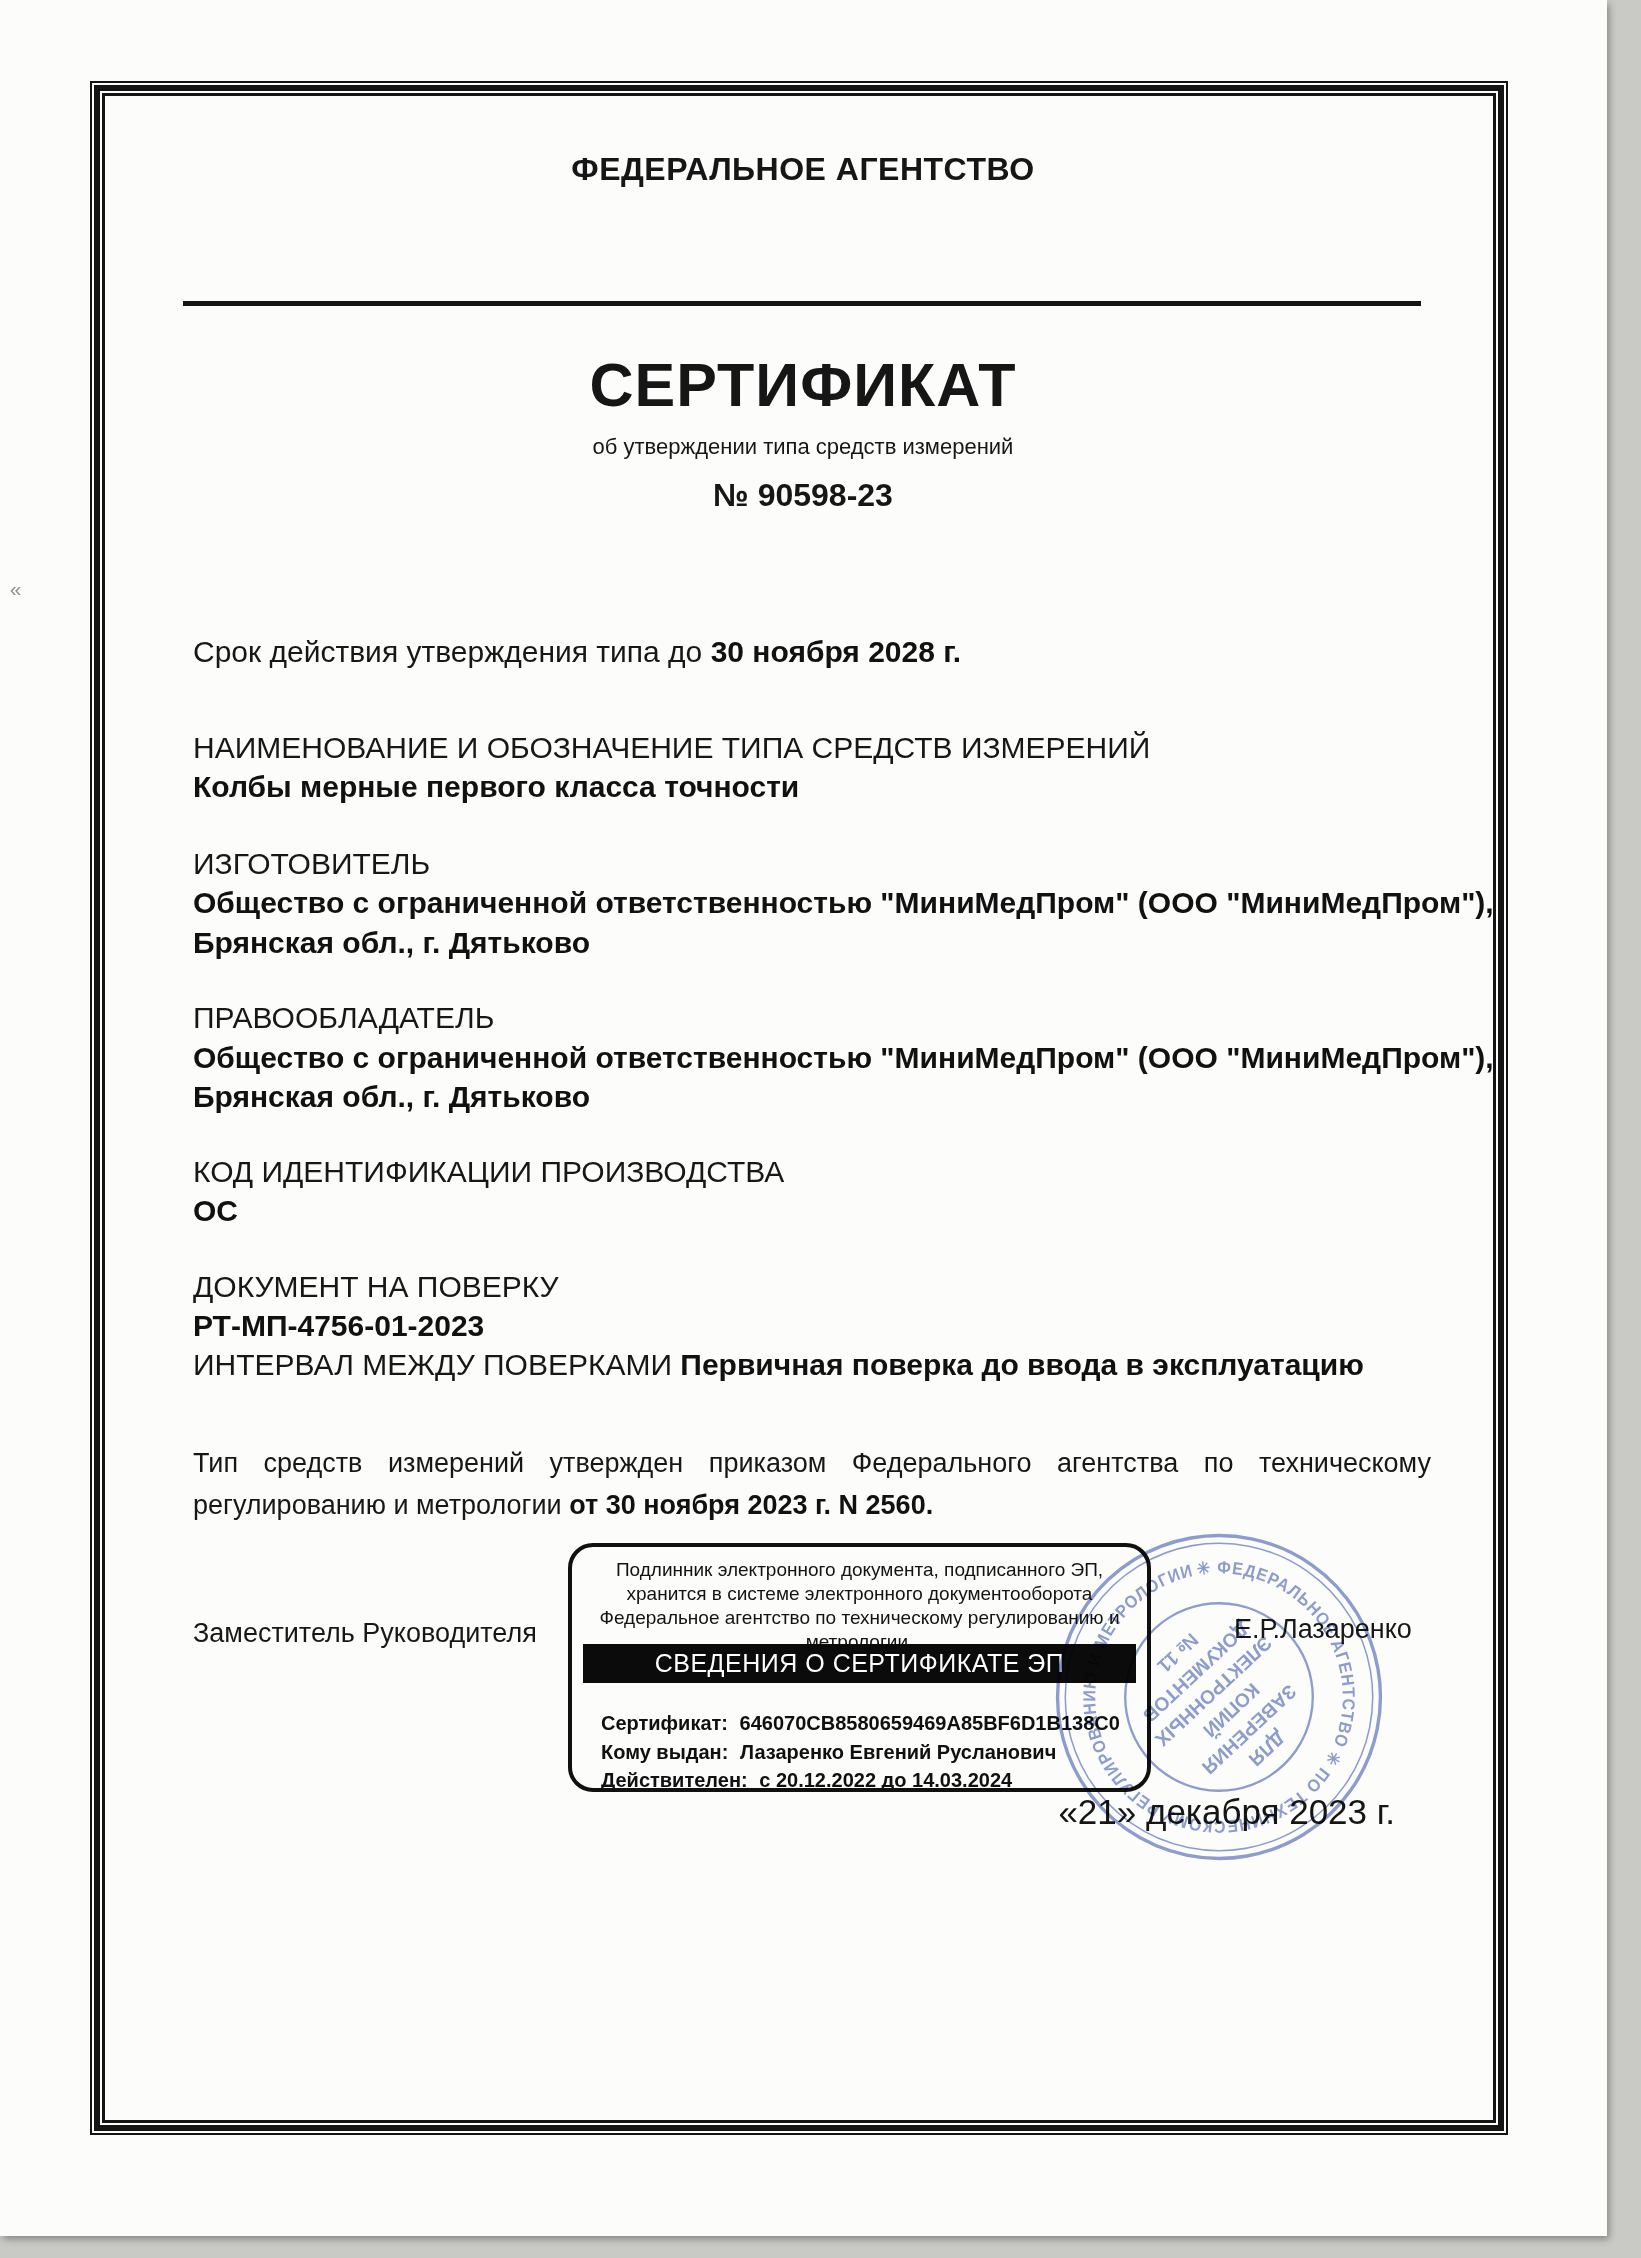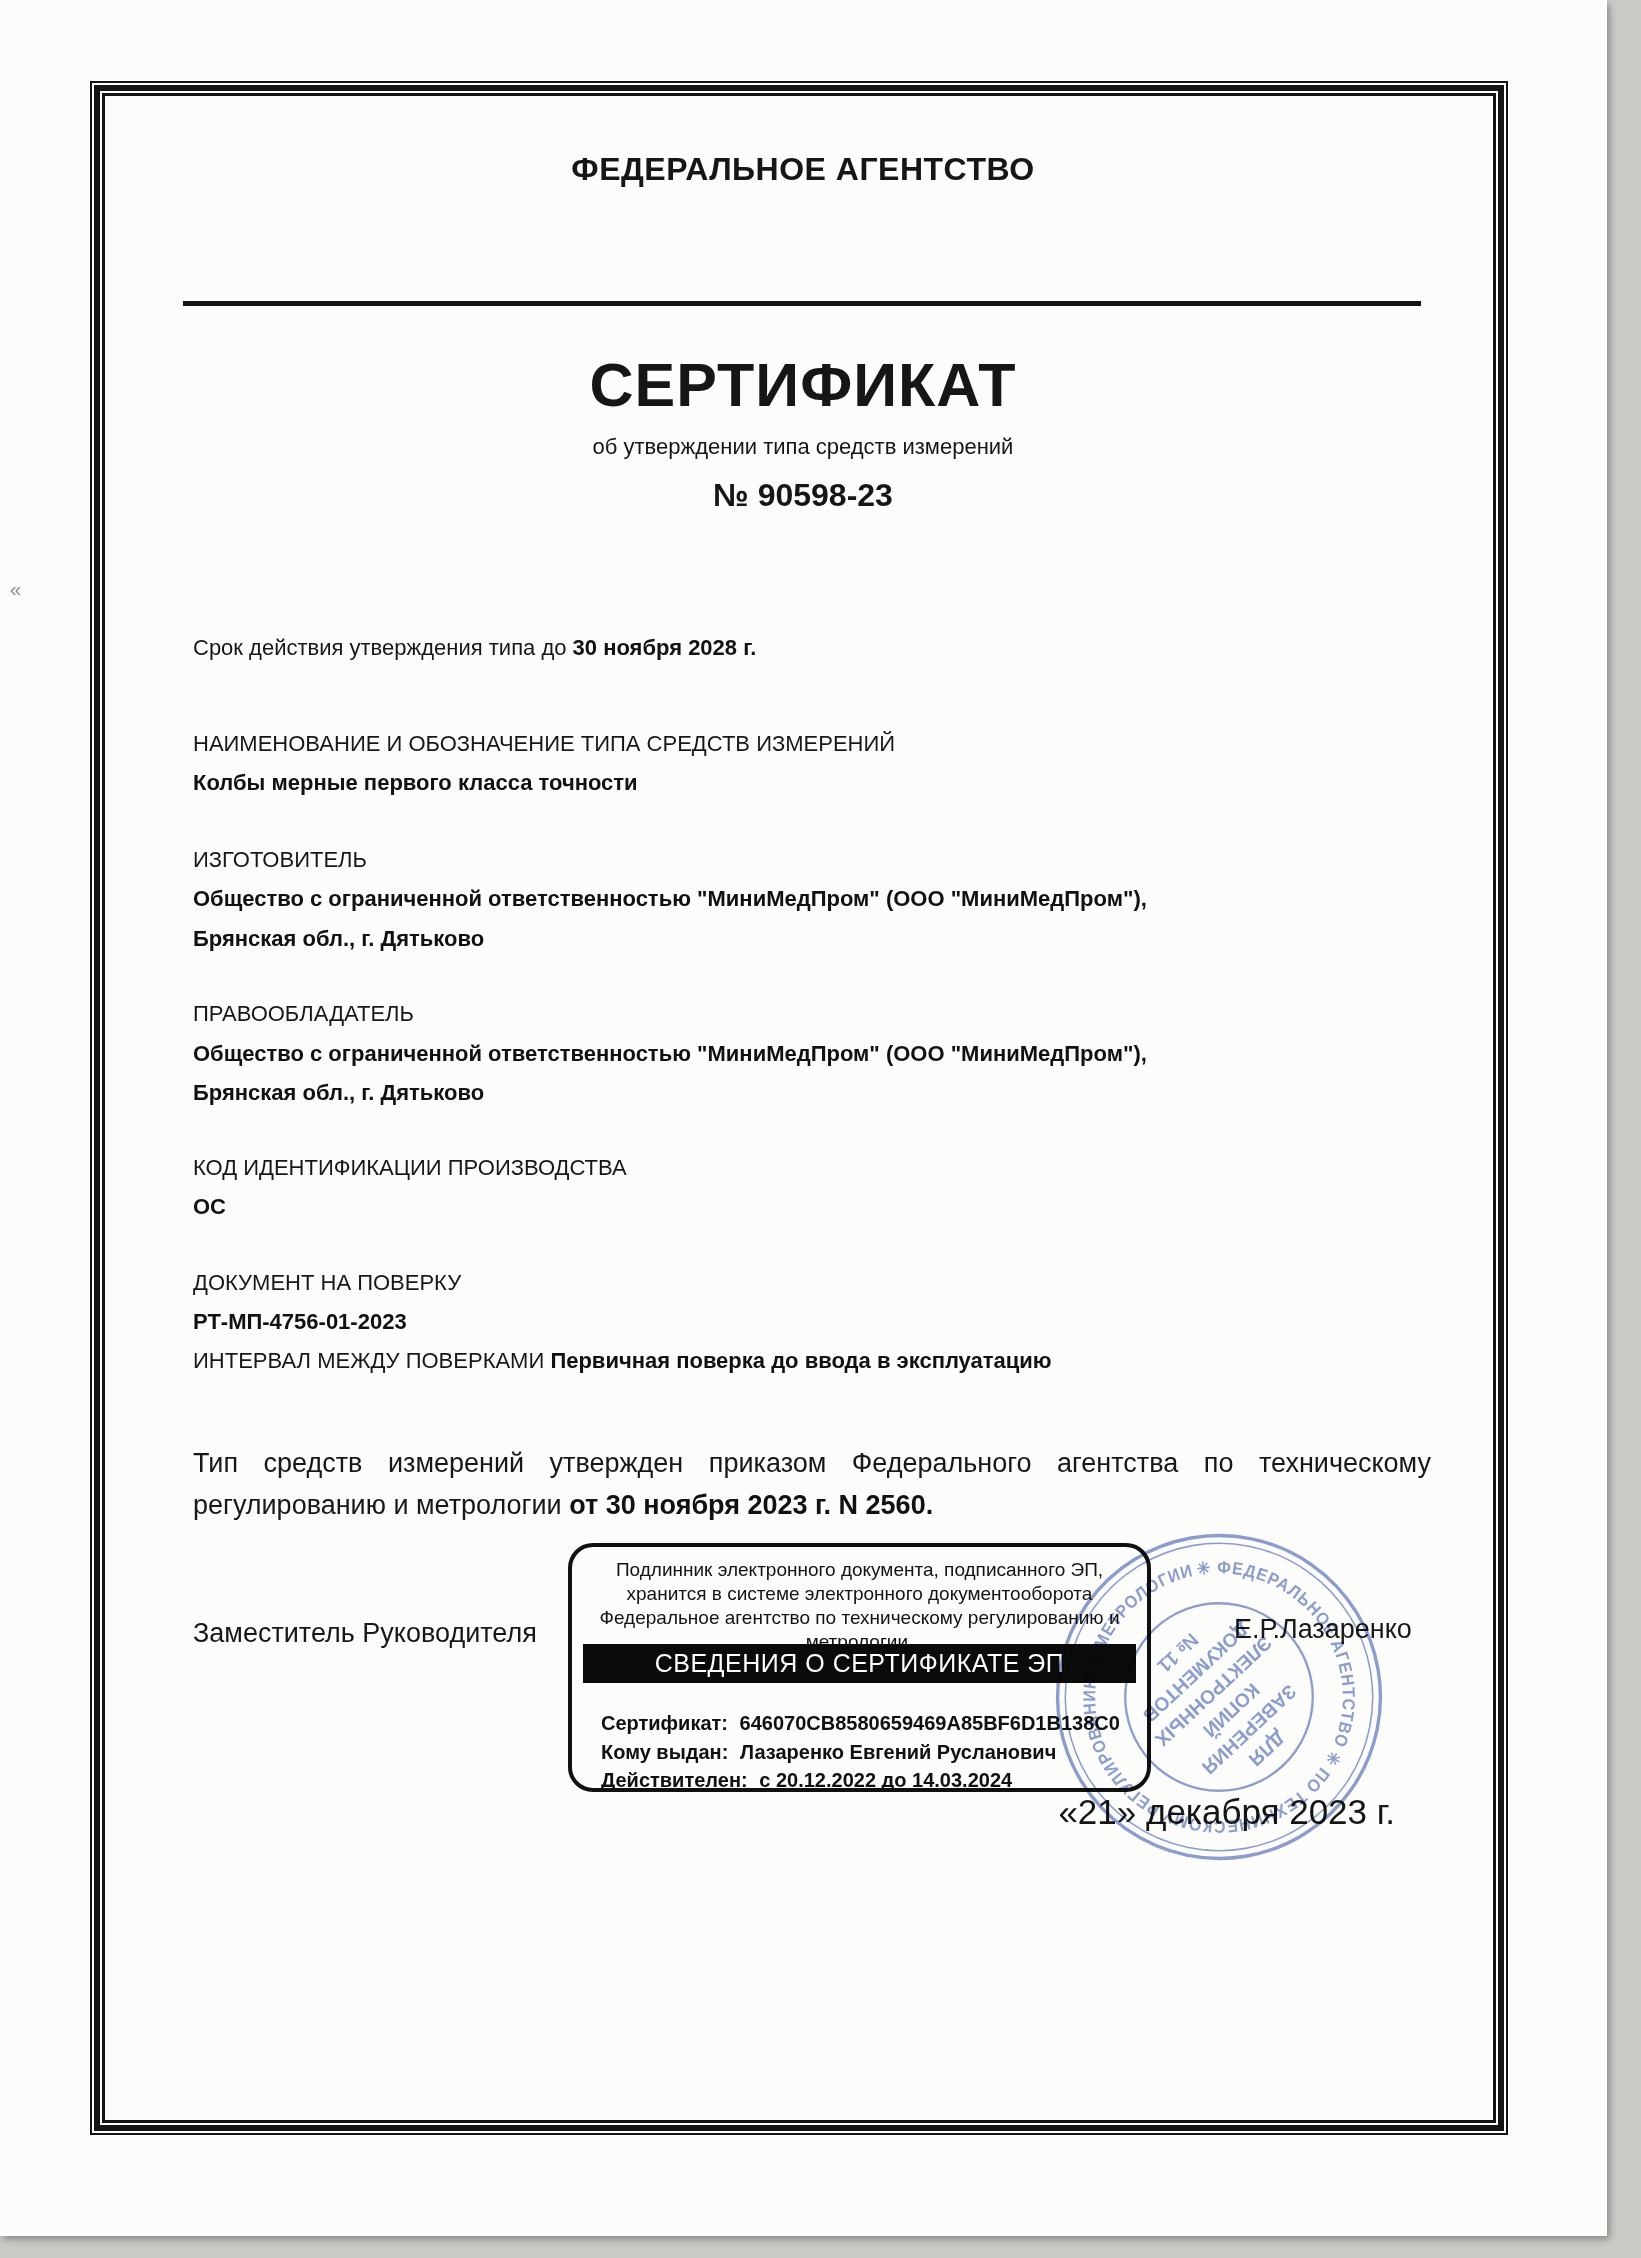--- a/index.html
+++ b/index.html
@@ -46,21 +46,21 @@
     left: 183px; top: 301px;
     width: 1238px; height: 4.8px;
     background: #151515;
   }
   .doc-title { font-size: 61px; font-weight: bold; letter-spacing: 1px; }
   .doc-subtitle { font-size: 22px; }
   .doc-number { font-size: 32px; font-weight: bold; }
   .body-line {
     position: absolute;
     left: 193px;
-    font-size: 22px;
+    font-size: 30px;
     color: #171717;
     white-space: nowrap;
   }
   .b { font-weight: bold; color: #111; }
   .para {
     position: absolute;
     left: 193px; top: 1442px;
     width: 1238px;
     font-size: 27px;
     color: #171717;

